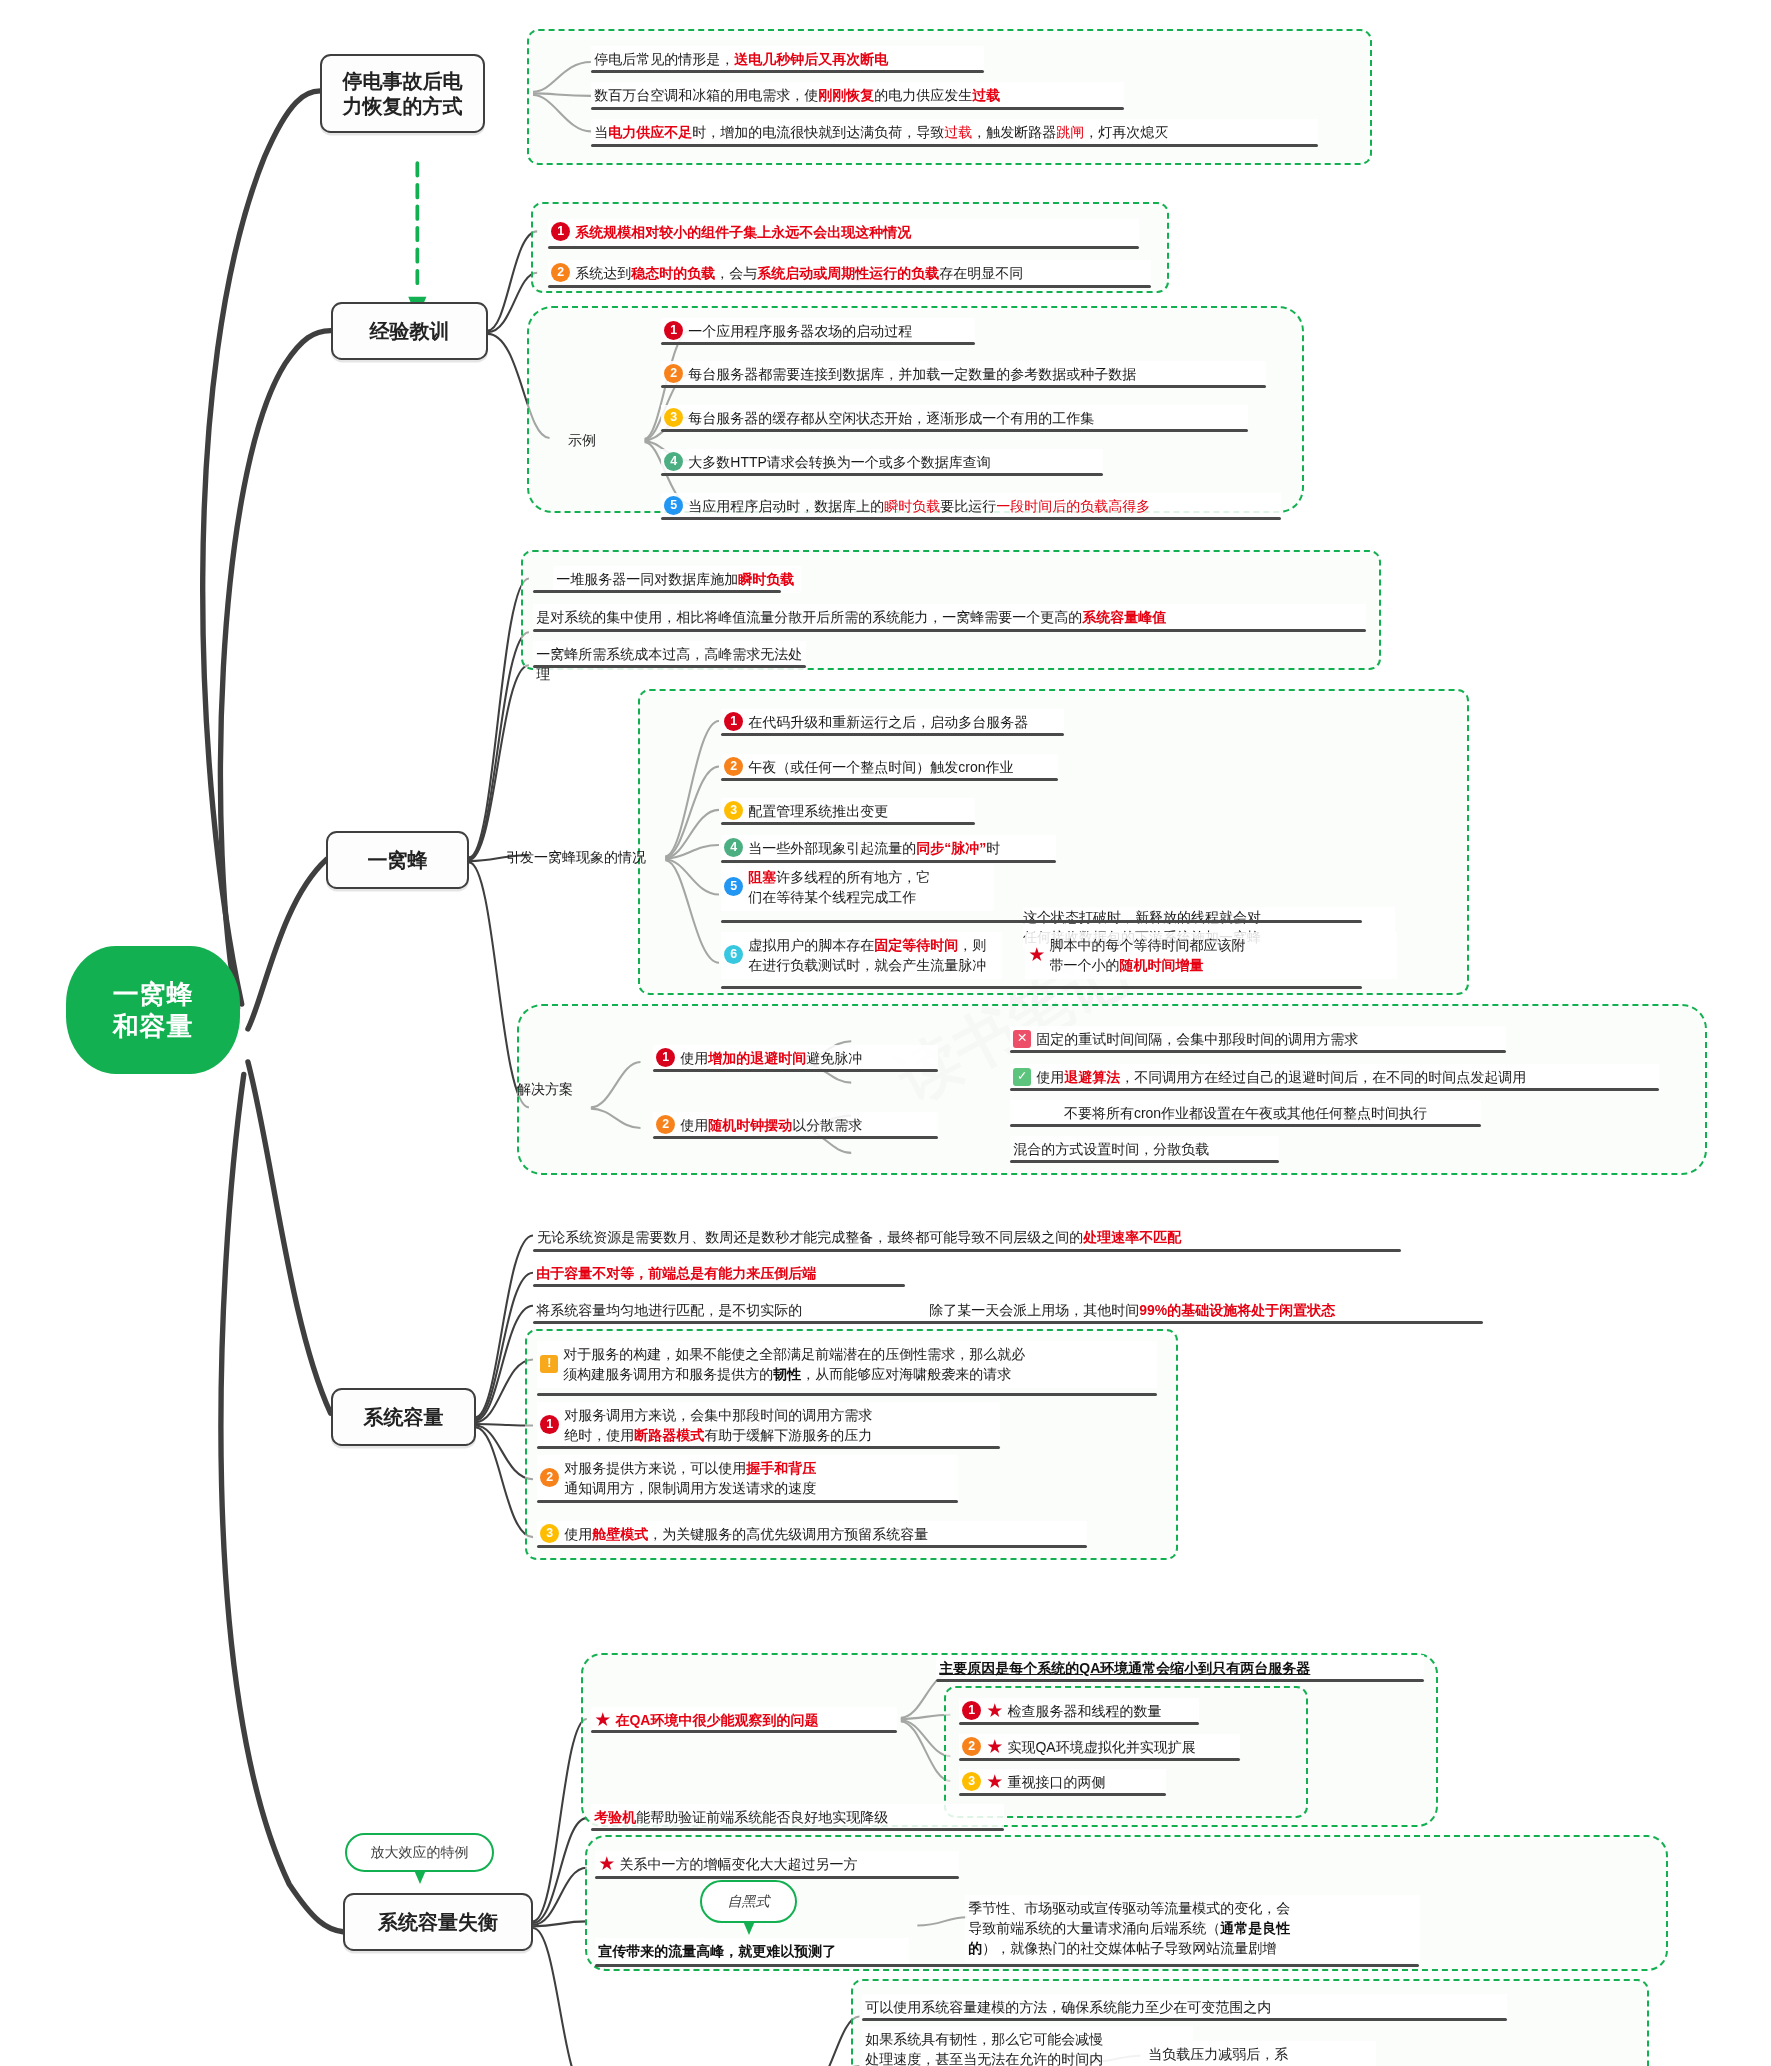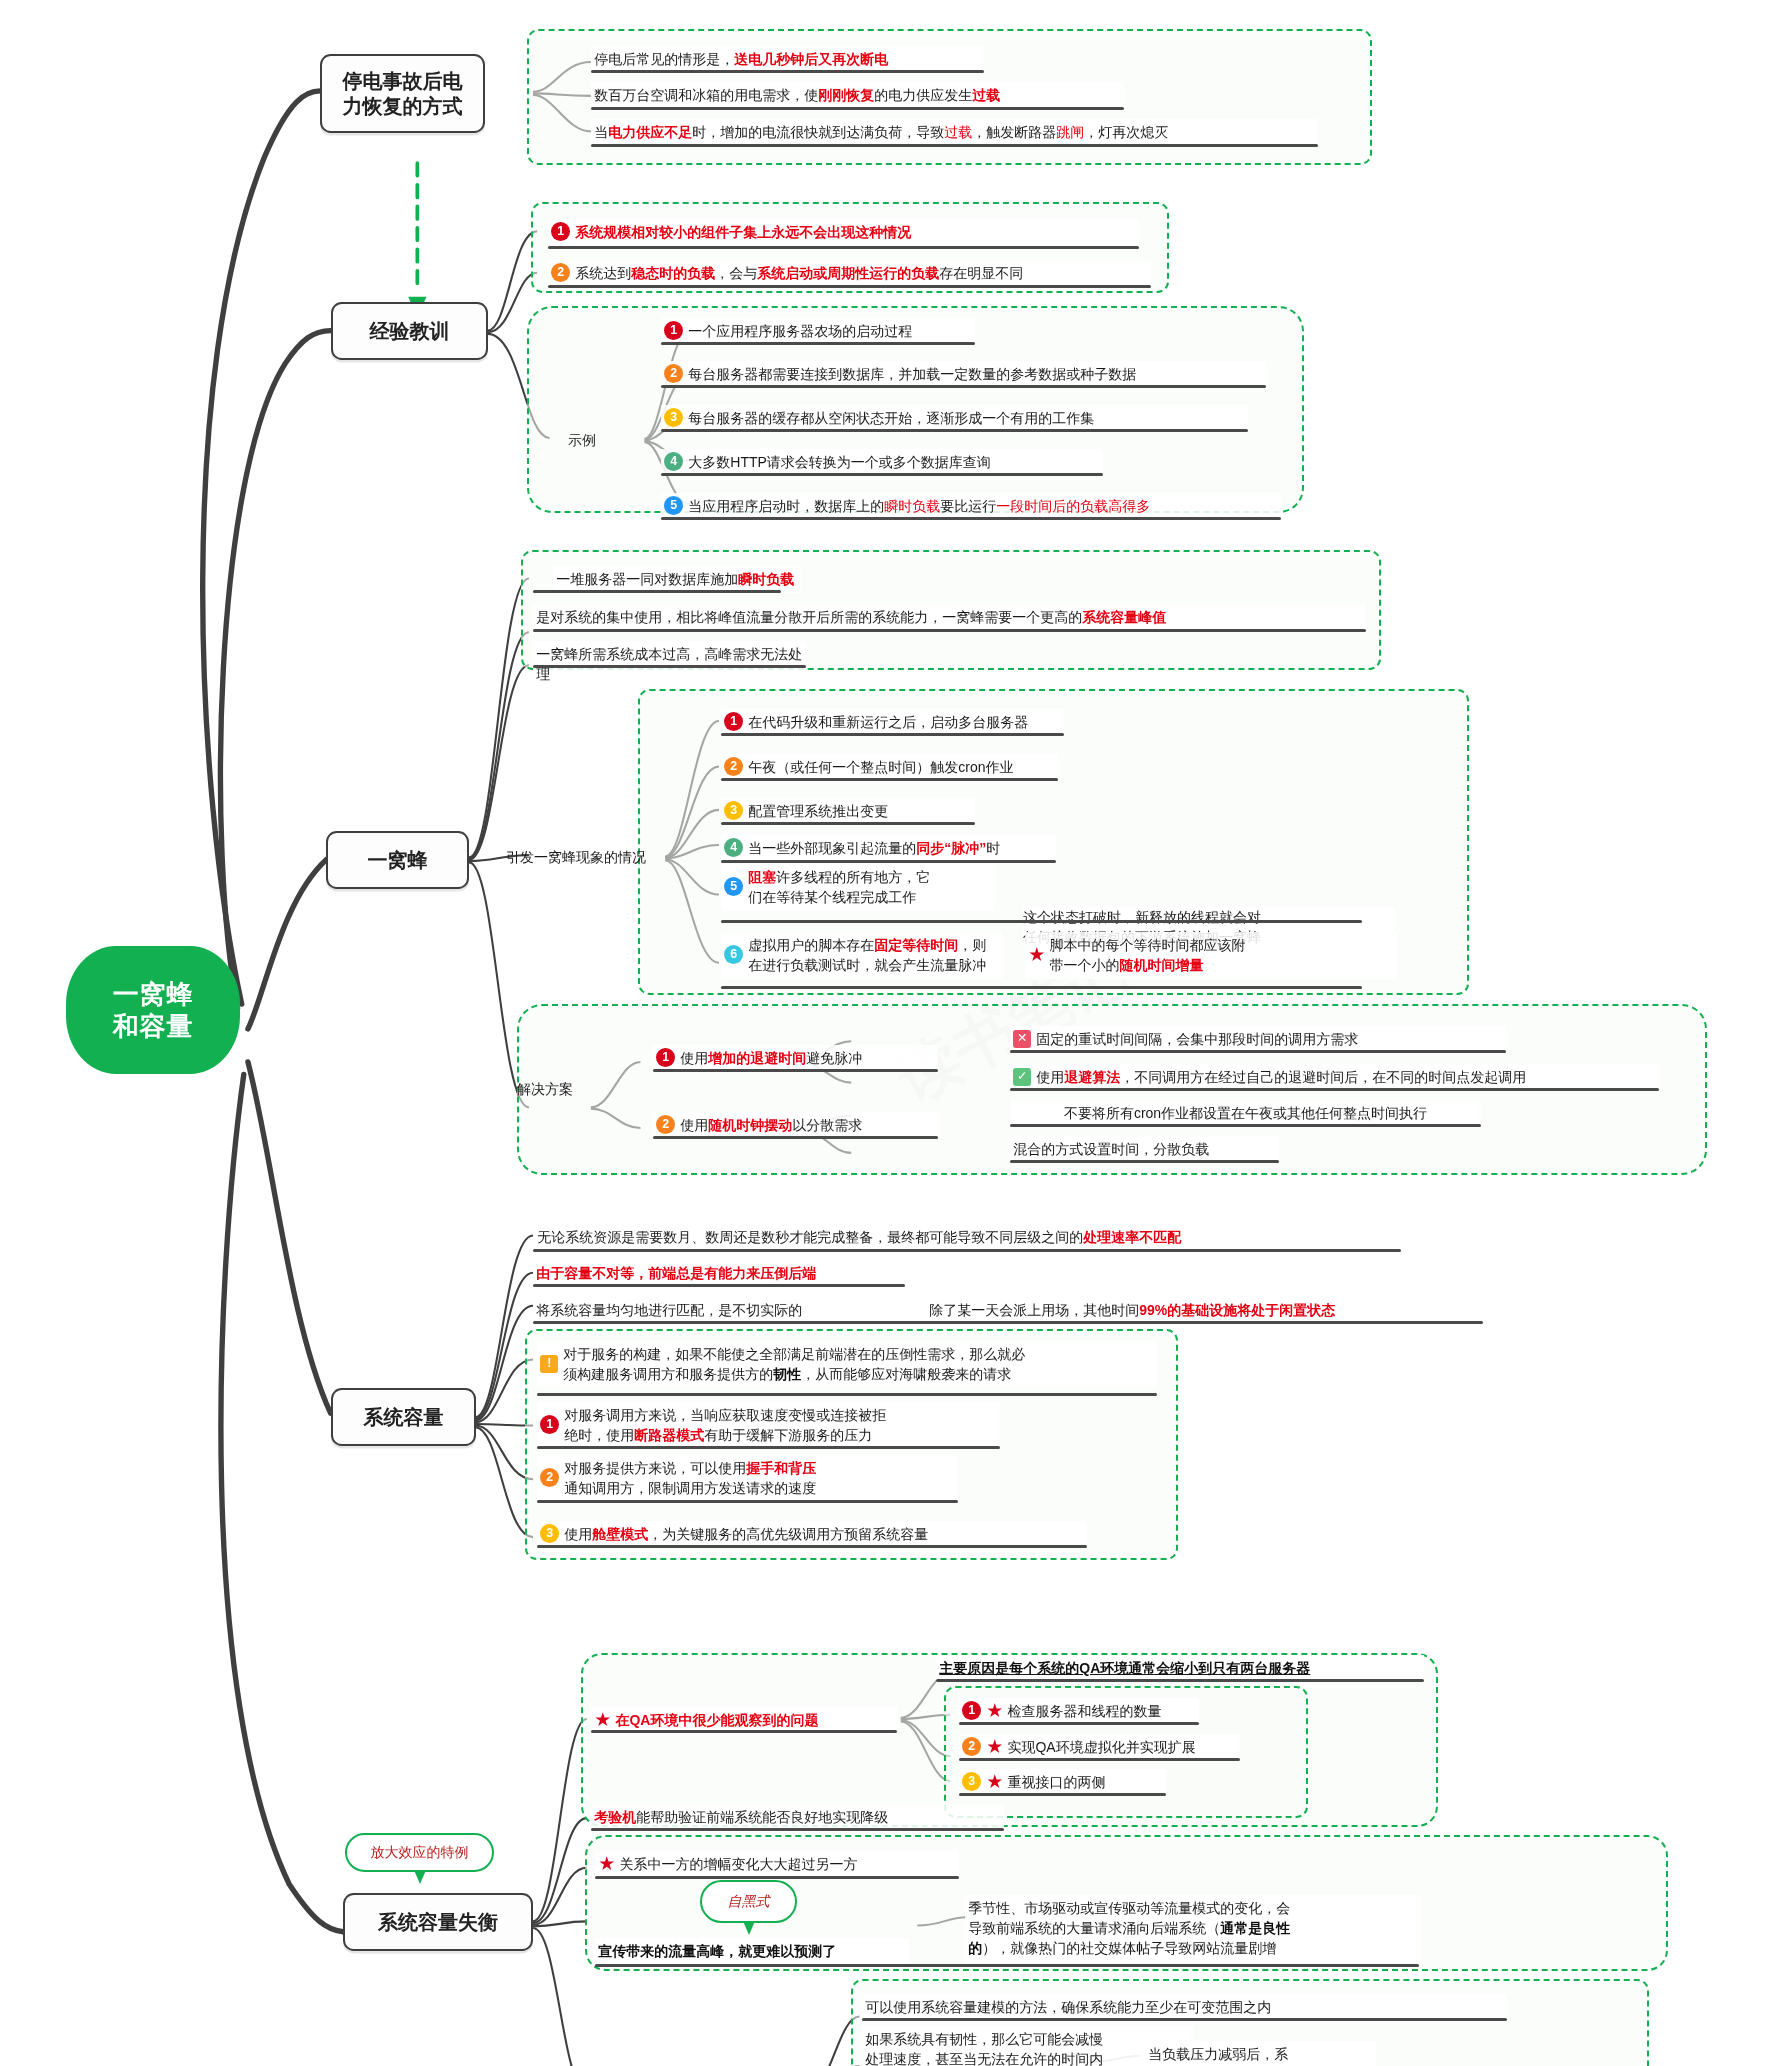--- a/index.html
+++ b/index.html
@@ -65,21 +65,21 @@
 
   .star { flex:0 0 auto; color:#d9001b; font-size:19px; margin-right:4.1px; line-height:1; }
 
   .red { color:#e60012; font-weight:bold; }
   .redn { color:#e60012; }
   .bld { font-weight:bold; color:#111; }
 
   
   .oval {
     position:absolute; border:2.9px solid #12b050; border-radius:25px;
-    background:#fff; color:#b91c1c; font-size:14px;
+    background:#fff; color:#404040; font-size:14px;
     display:flex; align-items:center; justify-content:center; text-align:center;
   }
   .oval::after{
     content:""; position:absolute; left:50%; bottom:-14px; transform:translateX(-50%);
     width:0;height:0;border-left:6.6px solid transparent;border-right:6.6px solid transparent;
     border-top:14px solid #12b050;
   }
 
   .wm {
     position:absolute; color:rgba(0,0,0,.045); font-size:62px; font-weight:bold;
@@ -383,21 +383,21 @@
 
   <div class="leaf" style="left:537px; top:1341px; width:620px;">
     <span class="sq sq-i">!</span>
     <span class="txt"><span style="white-space:pre-line">对于服务的构建，如果不能使之全部满足前端潜在的压倒性需求，那么就必
 须构建服务调用方和服务提供方的</span><b class="bld">韧性</b><span>，从而能够应对海啸般袭来的请求</span></span>
   </div>
   <div class="uline" style="left:537px; top:1393px; width:620px;"></div>
 
   <div class="leaf" style="left:537px; top:1402px; width:463px;">
     <span class="badge b1">1</span>
-    <span class="txt"><span style="white-space:pre-line">对服务调用方来说，当响应获取速度变慢或连接被拒
+    <span class="txt"><span style="white-space:pre-line">对服务调用方来说，会集中那段时间的调用方需求
 绝时，使用</span><b class="red">断路器模式</b><span>有助于缓解下游服务的压力</span></span>
   </div>
   <div class="uline" style="left:537px; top:1446px; width:463px;"></div>
 
   <div class="leaf" style="left:537px; top:1455px; width:421px;">
     <span class="badge b2">2</span>
     <span class="txt"><span>对服务提供方来说，可以使用</span><b class="red">握手和背压</b><span style="white-space:pre-line">
 通知调用方，限制调用方发送请求的速度</span></span>
   </div>
   <div class="uline" style="left:537px; top:1500px; width:421px;"></div>

